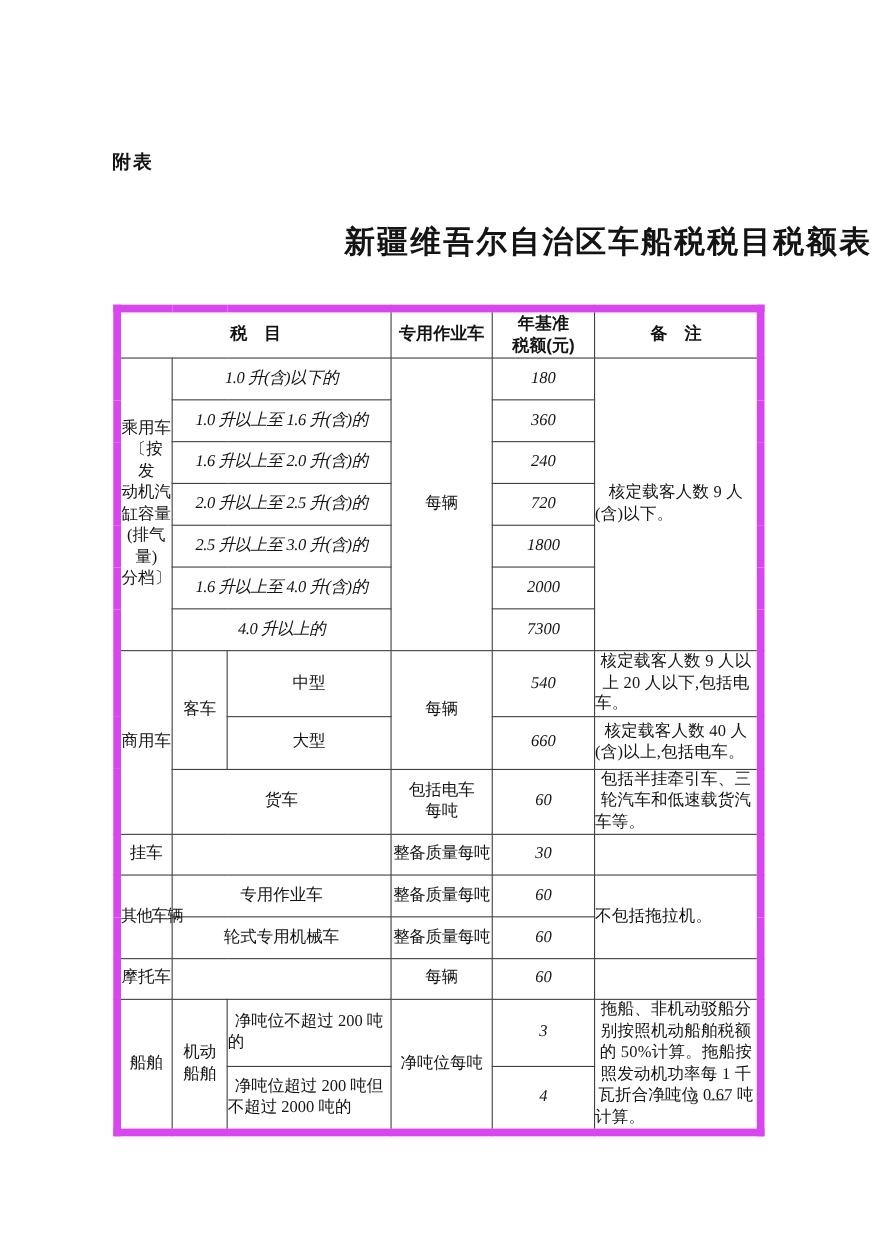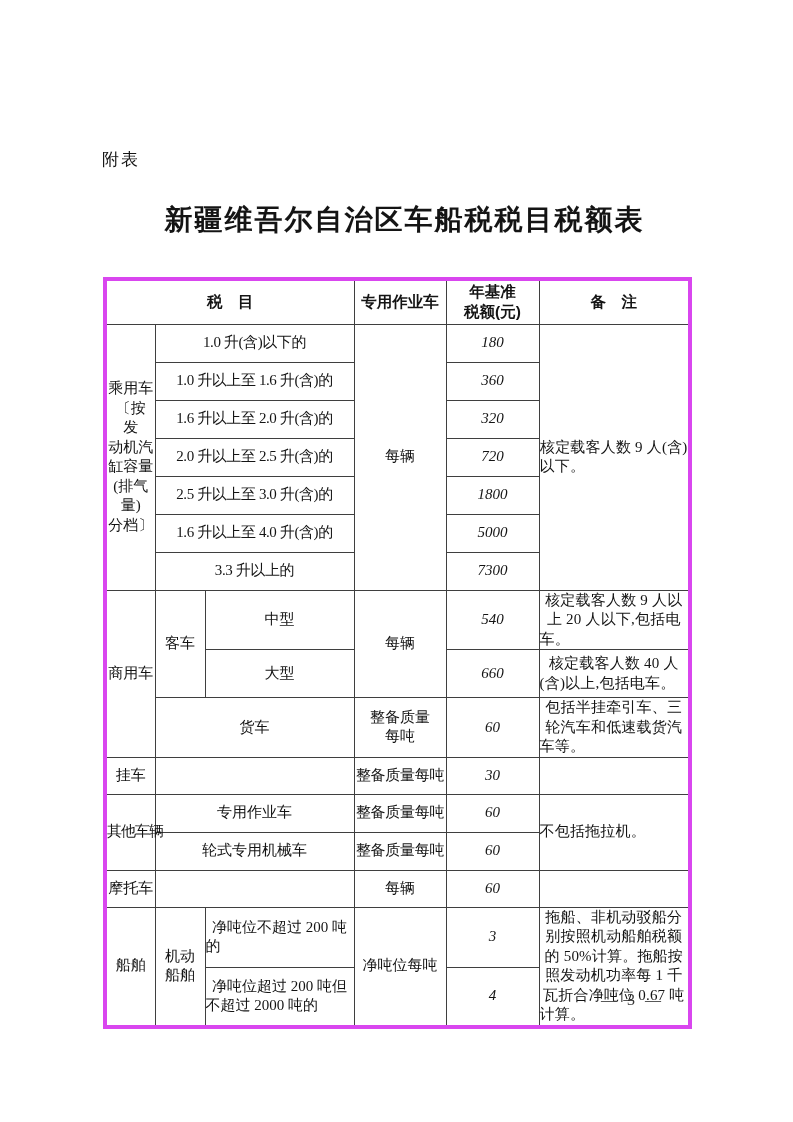--- a/index.html
+++ b/index.html
@@ -6,47 +6,47 @@
   html, body { margin: 0; padding: 0; background: #ffffff; }
   .sheet {
     position: relative;
     width: 793px; height: 1122px;
     background: #ffffff;
     font-family: "Liberation Serif", "DejaVu Serif", serif;
     color: #141414;
     overflow: hidden;
   }
   .fubiao {
-    position: absolute; left: 102px; top: 148px;
+    position: absolute; left: 102px; top: 136px;
     font-family: "Liberation Sans", "DejaVu Sans", sans-serif;
-    font-weight: normal; font-size: 17px; letter-spacing: 2px;
+    font-weight: bold; font-size: 17px; letter-spacing: 2px;
   }
   .doc-title {
     position: absolute; left: 0; top: 201px; width: 100%;
-    text-align: center;
+    text-align: right;
     font-weight: bold; font-size: 28px; letter-spacing: 2px; padding-left: 16px;
   }
   table.tax {
     position: absolute; left: 103px; top: 277px;
     width: 585px;
     border-collapse: collapse; table-layout: fixed;
-    border: 4px solid #d946ef;
+    border: 7px solid #d946ef;
   }
   .tax th, .tax td {
     border: 1px solid #3f3f3f;
     padding: 0;
     text-align: center; vertical-align: middle;
     font-size: 15px; line-height: 1.3;
     font-weight: normal;
   }
   .tax th {
     font-family: "Liberation Sans", "DejaVu Sans", sans-serif;
     font-weight: bold; font-size: 15.5px;
   }
-  .lbl   { font-size: 14px; white-space: nowrap; letter-spacing: -0.4px; }
+  .lbl   { font-size: 14px; white-space: nowrap; letter-spacing: -0.4px; font-style: italic; }
   .num   { font-size: 15px; font-style: italic; }
   .unitsm{ font-size: 13.5px; white-space: nowrap; letter-spacing: -0.3px; }
   .catsm { font-size: 13px; white-space: nowrap; letter-spacing: -1px; }
   .remark{
     text-align: justify; text-align-last: left;
     padding: 3px 6px; font-size: 14.5px; line-height: 1.4;
     letter-spacing: 0.2px;
   }
   .lleft {
     text-align: justify; text-align-last: left;
@@ -105,56 +105,56 @@
       <td rowspan="7">每辆</td>
       <td class="num">180</td>
       <td rowspan="7" class="remark">核定载客人数 9 人(含)以下。</td>
     </tr>
     <tr style="height:38px">
       <td colspan="2" class="lbl">1.0 升以上至 1.6 升(含)的</td>
       <td class="num">360</td>
     </tr>
     <tr style="height:38px">
       <td colspan="2" class="lbl">1.6 升以上至 2.0 升(含)的</td>
-      <td class="num">320</td>
+      <td class="num">240</td>
     </tr>
     <tr style="height:38px">
       <td colspan="2" class="lbl">2.0 升以上至 2.5 升(含)的</td>
       <td class="num">720</td>
     </tr>
     <tr style="height:38px">
       <td colspan="2" class="lbl">2.5 升以上至 3.0 升(含)的</td>
       <td class="num">1800</td>
     </tr>
     <tr style="height:38px">
       <td colspan="2" class="lbl">1.6 升以上至 4.0 升(含)的</td>
-      <td class="num">5000</td>
-    </tr>
-    <tr style="height:38px">
-      <td colspan="2" class="lbl">3.3 升以上的</td>
+      <td class="num">2000</td>
+    </tr>
+    <tr style="height:38px">
+      <td colspan="2" class="lbl">4.0 升以上的</td>
       <td class="num">7300</td>
     </tr>
 
     <tr style="height:48px">
       <td rowspan="3">商用车</td>
       <td rowspan="2">客车</td>
       <td>中型</td>
       <td rowspan="2">每辆</td>
       <td class="num">540</td>
       <td class="remark">核定载客人数 9 人以上 20 人以下,包括电车。</td>
     </tr>
     <tr style="height:48px">
       <td>大型</td>
       <td class="num">660</td>
       <td class="remark">核定载客人数 40 人(含)以上,包括电车。</td>
     </tr>
     <tr style="height:52px">
       <td colspan="2">货车</td>
       <td class="unit2">
-        <span>整备质量</span>
+        <span>包括电车</span>
         <span>每吨</span>
       </td>
       <td class="num">60</td>
       <td class="remark">包括半挂牵引车、三轮汽车和低速载货汽车等。</td>
     </tr>
 
     <tr style="height:37px">
       <td>挂车</td>
       <td colspan="2"></td>
       <td class="unitsm">整备质量每吨</td>

